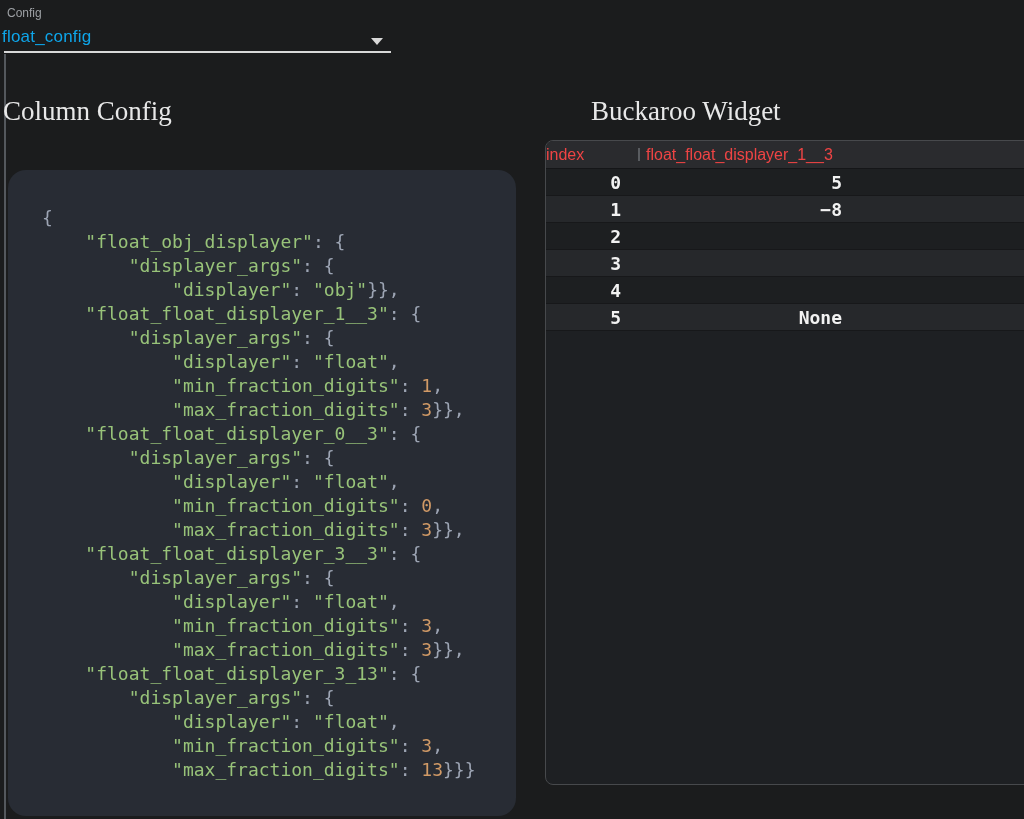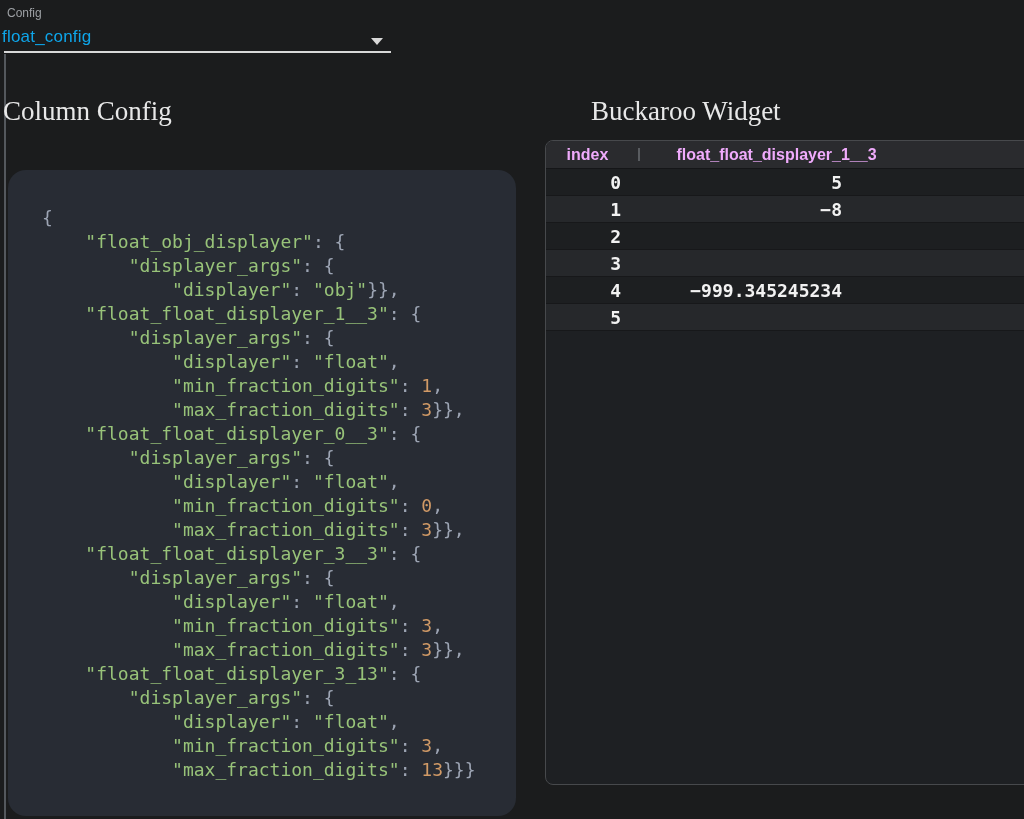--- a/index.html
+++ b/index.html
@@ -45,22 +45,22 @@
   .grid {
     position:absolute; left:545px; top:140px; width:600px; height:645px;
     background:#1e2023; border:1px solid #47494c; border-radius:8px;
     overflow:hidden;
   }
   .grid-header {
     display:flex; height:28px; background:var(--header-bg,#2a2b2e);
     border-bottom:1px solid #151618;
   }
   .header-cell {
-    position:relative; display:flex; align-items:center; justify-content:center;
-    padding-right:17px; font-weight:bold; font-size:16px; color:#f0abfc; white-space:nowrap;
+    position:relative; display:flex; align-items:center; justify-content:flex-start;
+    padding-right:17px; font-weight:normal; font-size:16px; color:#ef4444; white-space:nowrap;
     overflow:hidden; flex:none;
   }
   .resize-handle { position:absolute; right:6px; top:7px; width:2px; height:13px; background:#595c60; cursor:col-resize; }
   .grid-row {
     display:flex; height:27px; border-bottom:1px solid #17181a; align-items:center;
     font-family:"DejaVu Sans Mono", monospace; font-weight:bold; font-size:18px; color:#f2f2f2;
   }
   .grid-row.even { background:var(--row-dark,#1d1f21); }
   .grid-row.odd  { background:var(--row-light,#26282b); }
   .grid-cell { flex:none; padding-right:17px; text-align:right; white-space:nowrap; overflow:hidden; }
@@ -111,21 +111,21 @@
       <div class="grid-row even">
         <div class="grid-cell col-0">2</div>
         <div class="grid-cell col-2"></div>
       </div>
       <div class="grid-row odd">
         <div class="grid-cell col-0">3</div>
         <div class="grid-cell col-2"></div>
       </div>
       <div class="grid-row even">
         <div class="grid-cell col-0">4</div>
-        <div class="grid-cell col-1">−999.345245234</div>
         <div class="grid-cell col-2"></div>
       </div>
       <div class="grid-row odd">
         <div class="grid-cell col-0">5</div>
+        <div class="grid-cell col-1">None</div>
         <div class="grid-cell col-2"></div>
       </div>
     </div>
 </div>
 
 </body></html>

